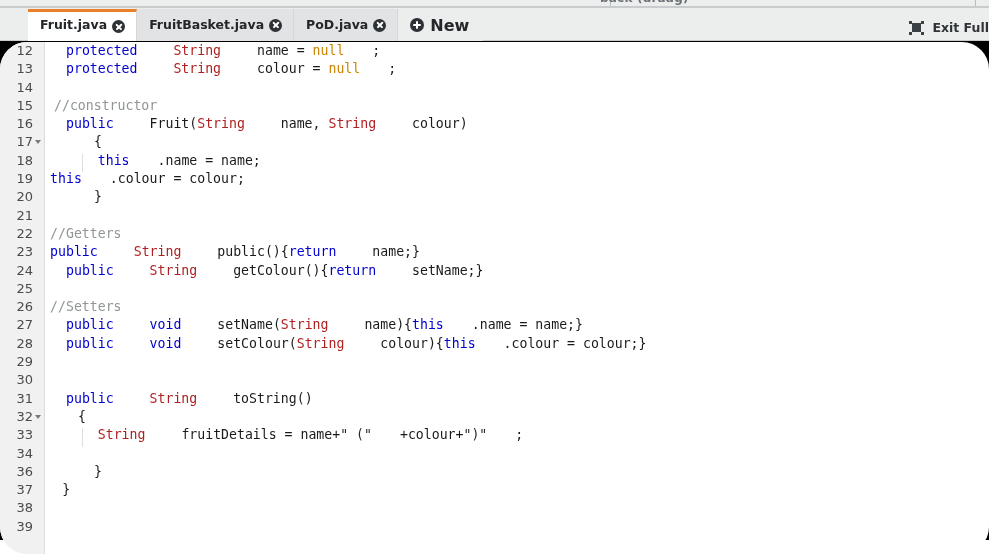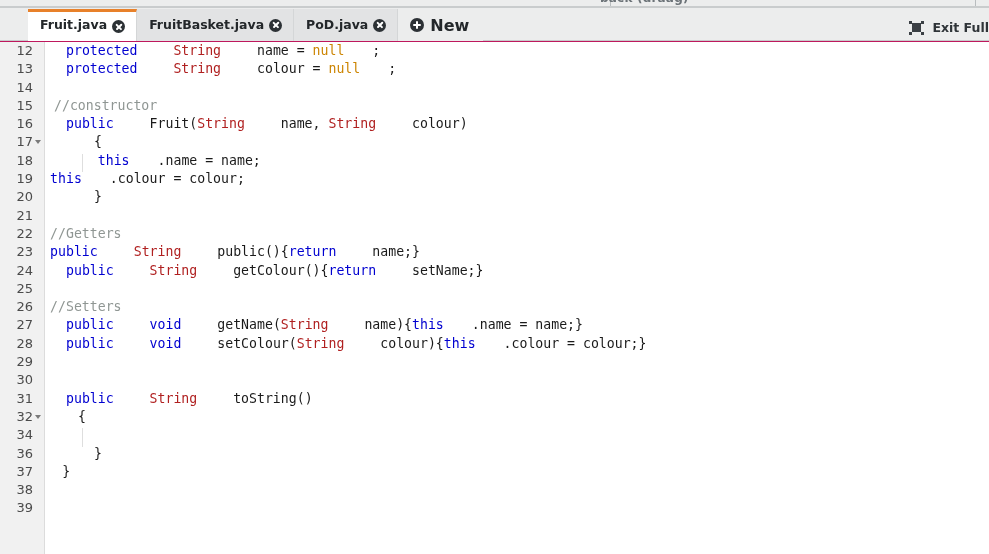--- a/index.html
+++ b/index.html
@@ -2,21 +2,21 @@
 <html><head>
 <meta charset="utf-8">
 <style>
   * { box-sizing: border-box; margin: 0; padding: 0; }
   html, body {
     width: 989px; height: 554px;
     overflow: hidden;
     background: #ffffff;
     font-family: "DejaVu Sans", sans-serif;
   }
-  #app { position: relative; width: 989px; height: 540px; background:#be185d;text-decoration:underline; }
+  #app { position: relative; width: 989px; height: 540px; background:#000000;text-decoration:underline; }
 
   
   .top-strip {
     position: absolute; left: 0; top: 0; width: 989px; height: 9px;
     background: #eceded;
     overflow: hidden;
   }
   .top-strip .ghost-rule {
     position:absolute; left:0; top:6px; width:989px; height:2px; background:#c9cccd;
   }
@@ -99,21 +99,21 @@
     position:absolute; width:3px; height:3px; background:#3b4045; display:block;
   }
   .icon-exit-full i.tl { left:0; top:0; }
   .icon-exit-full i.tr { right:0; top:0; }
   .icon-exit-full i.bl { left:0; bottom:0; }
   .icon-exit-full i.br { right:0; bottom:0; }
 
   
   .editor {
     position: absolute; left: 0; top: 42px; width: 989px; height: 512px;
-    background: #ffffff; overflow: hidden;
+    background: #ffffff; overflow: hidden; border-radius: 27px;
   }
   .gutter {
     position: absolute; left: 0; top: 0; width: 45px; height: 512px;
     background: #f1f1f1; border-right: 1px solid #dcdcdc;
   }
   .code-area { position: absolute; left: 0; top: 0; width: 989px; height: 512px; }
 
   .row { position: relative; height: 18.3px; }
   .row .ln {
     position: absolute; left: 0; top: 0; width: 33px; height: 18.3px;
@@ -250,21 +250,21 @@
         <div class="row">
           <span class="ln">25</span>
           <span class="code" style="left: 66px;"></span>
         </div>
         <div class="row">
           <span class="ln">26</span>
           <span class="code" style="left: 50.1px;"><span class="c">//Setters</span></span>
         </div>
         <div class="row">
           <span class="ln">27</span>
-          <span class="code" style="left: 66px;"><span class="k">public</span><span class="p"> </span><span class="k">void</span><span class="p"> getName(</span><span class="t">String</span><span class="p"> name){</span><span class="k">this</span><span class="p">.name = name;}</span></span>
+          <span class="code" style="left: 66px;"><span class="k">public</span><span class="p"> </span><span class="k">void</span><span class="p"> setName(</span><span class="t">String</span><span class="p"> name){</span><span class="k">this</span><span class="p">.name = name;}</span></span>
         </div>
         <div class="row">
           <span class="ln">28</span>
           <span class="code" style="left: 66px;"><span class="k">public</span><span class="p"> </span><span class="k">void</span><span class="p"> setColour(</span><span class="t">String</span><span class="p"> colour){</span><span class="k">this</span><span class="p">.colour = colour;}</span></span>
         </div>
         <div class="row">
           <span class="ln">29</span>
           <span class="code" style="left: 66px;"></span>
         </div>
         <div class="row">
@@ -272,20 +272,24 @@
           <span class="code" style="left: 66px;"></span>
         </div>
         <div class="row">
           <span class="ln">31</span>
           <span class="code" style="left: 66px;"><span class="k">public</span><span class="p"> </span><span class="t">String</span><span class="p"> toString()</span></span>
         </div>
         <div class="row">
           <span class="ln">32</span>
           <span class="fold"></span>
           <span class="code" style="left: 50.1px;"><span class="p">{</span></span>
+        </div>
+        <div class="row">
+          <span class="ln">33</span>
+          <span class="code" style="left: 97.8px;"><span class="t">String</span><span class="p"> fruitDetails = name+</span><span class="s">" ("</span><span class="p">+colour+</span><span class="s">")"</span><span class="p">;</span></span>
         </div>
         <div class="row">
           <span class="ln">34</span>
           <span class="code" style="left: 66px;"></span>
         </div>
         <div class="row">
           <span class="ln">36</span>
           <span class="code" style="left: 66px;"><span class="p">}</span></span>
         </div>
         <div class="row">

